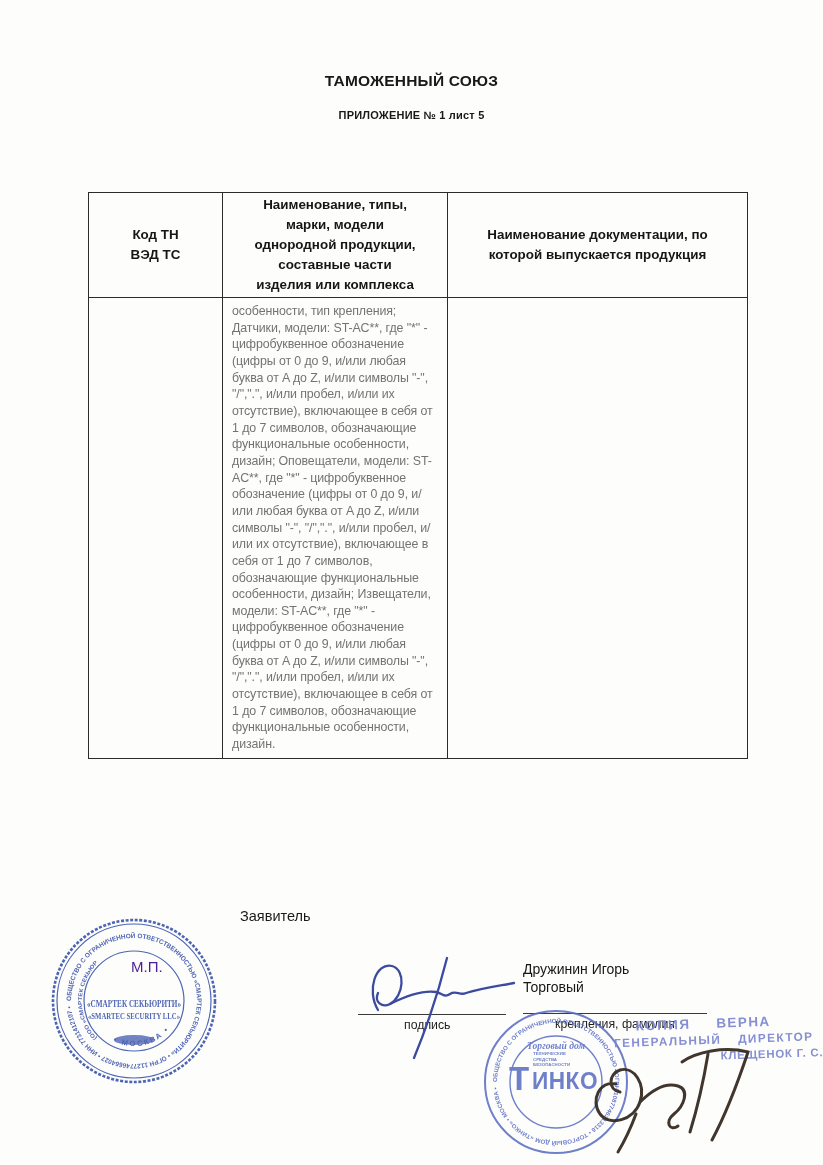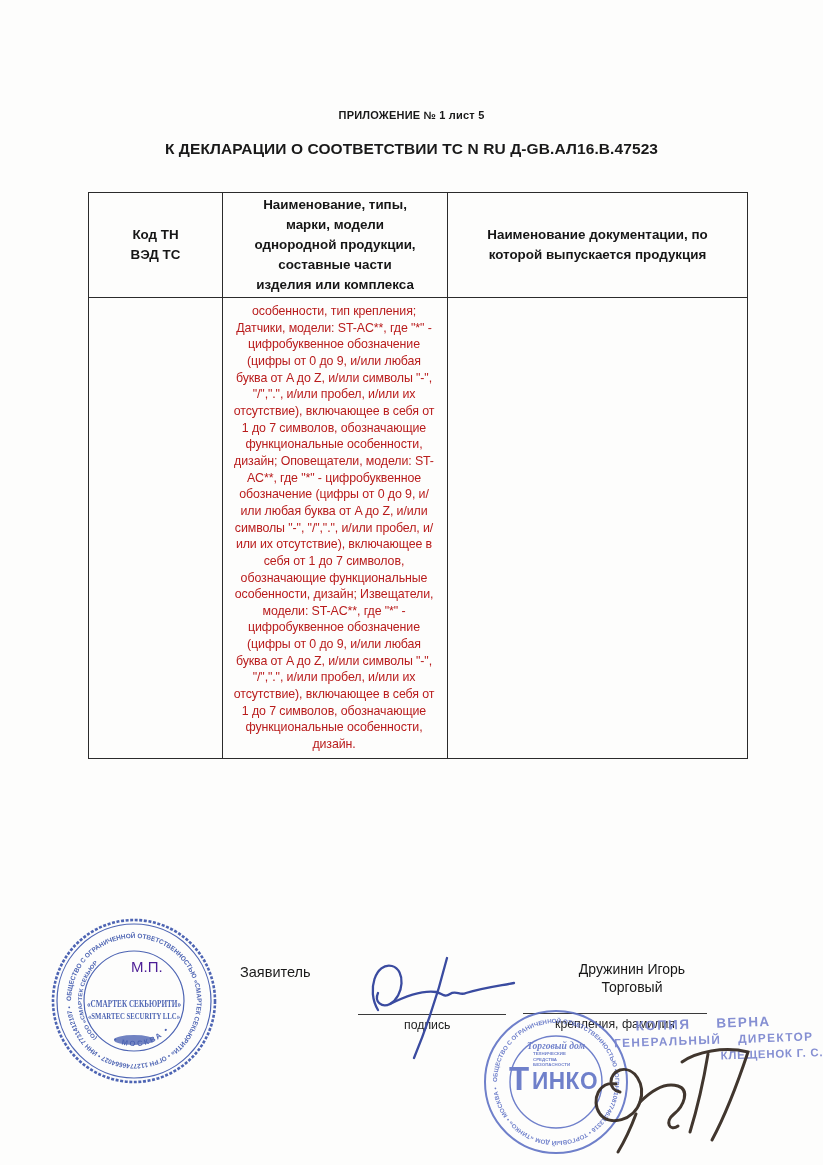--- a/index.html
+++ b/index.html
@@ -18,32 +18,32 @@
   table.doc-table{
     position:absolute; left:88px; top:192px; width:659px;
     border-collapse:collapse; table-layout:fixed;
   }
   .doc-table col.c1{width:134px;} .doc-table col.c2{width:225px;} .doc-table col.c3{width:300px;}
   .doc-table th, .doc-table td{border:1.4px solid #2b2b2b; background:transparent;}
   .doc-table th{
     height:96px; font-size:13.4px; font-weight:bold; line-height:20px;
     text-align:center; vertical-align:middle; padding:2px 28px; color:#161616;
   }
-  .doc-table td{height:428px; vertical-align:top; font-size:12.4px; line-height:16.65px; padding:5px 11px 5px 9px; color:#b91c1c;text-align:center;}
+  .doc-table td{height:428px; vertical-align:top; font-size:12.4px; line-height:16.65px; padding:5px 11px 5px 9px; color:#737373;}
   .doc-table td.desc{letter-spacing:-0.1px;}
   
   .mp-label{position:absolute; left:131px; top:958px; font-size:15px; color:#4c1d95; z-index:5;}
-  .applicant{position:absolute; left:240px; top:964px; font-size:14.5px; color:#1a1a1a;}
+  .applicant{position:absolute; left:240px; top:908px; font-size:14.5px; color:#1a1a1a;}
   .sig-line{position:absolute; border-top:1.5px solid #3a3a3a; height:0;}
   .line-sign{left:358px; top:1014px; width:148px;}
   .line-name{left:523px; top:1013px; width:184px;}
   .caption{position:absolute; font-size:12.3px; color:#1f1f1f;}
   .cap-sign{left:404px; top:1018px;}
   .cap-name{left:523px; top:1017px; width:184px; text-align:center;}
-  .name-block{position:absolute; left:540px; top:960px; width:184px; text-align:center; font-size:14px; line-height:18px; color:#161616;}
+  .name-block{position:absolute; left:523px; top:960px; width:184px; font-size:14px; line-height:18px; color:#161616;}
   
   .stamp{position:absolute; opacity:.92;}
   .smartec{left:50px; top:917px; color:var(--stamp-blue,#3f58ad);}
   .tinko{left:481px; top:1007px; color:var(--tinko-blue,#5c6fc4); opacity:.88;}
   svg text{font-family:"Liberation Sans", sans-serif; fill:currentColor;}
   .ring{font-size:6.6px; font-weight:bold;}
   .ring-sm{font-size:5.6px; font-weight:bold;}
   .ring-city{font-size:7.6px; font-weight:bold; letter-spacing:2px;}
   .sm-c1{font-size:9.6px; font-weight:bold; font-family:"Liberation Serif", serif;}
   .sm-c2{font-size:8px;  font-weight:bold; font-family:"Liberation Serif", serif;}
@@ -64,22 +64,22 @@
   .cs-r3{margin-left:106px; font-size:11.4px; margin-top:3px; letter-spacing:.8px;}
   .sig-svg{position:absolute;}
   .sig-blue{left:348px; top:946px; color:var(--sig-blue,#3a4ba0); z-index:6;}
   .sig-dark{left:578px; top:1022px; color:var(--sig-dark,#33281f); z-index:7; opacity:.93;}
 </style>
 </head>
 <body>
 
 <div class="page">
 
+  <div class="hline h1">ТАМОЖЕННЫЙ СОЮЗ</div>
   <div class="hline h2">ПРИЛОЖЕНИЕ № 1 лист 5</div>
-  <div class="hline h3">К ДЕКЛАРАЦИИ О СООТВЕТСТВИИ ТС N RU Д-GB.АЛ16.В.47523</div>
 
   <table class="doc-table">
     <colgroup>
         <col class="c1">
         <col class="c2">
         <col class="c3">
       </colgroup>
     <thead>
       <tr>
         <th>Код ТН ВЭД ТС</th>

